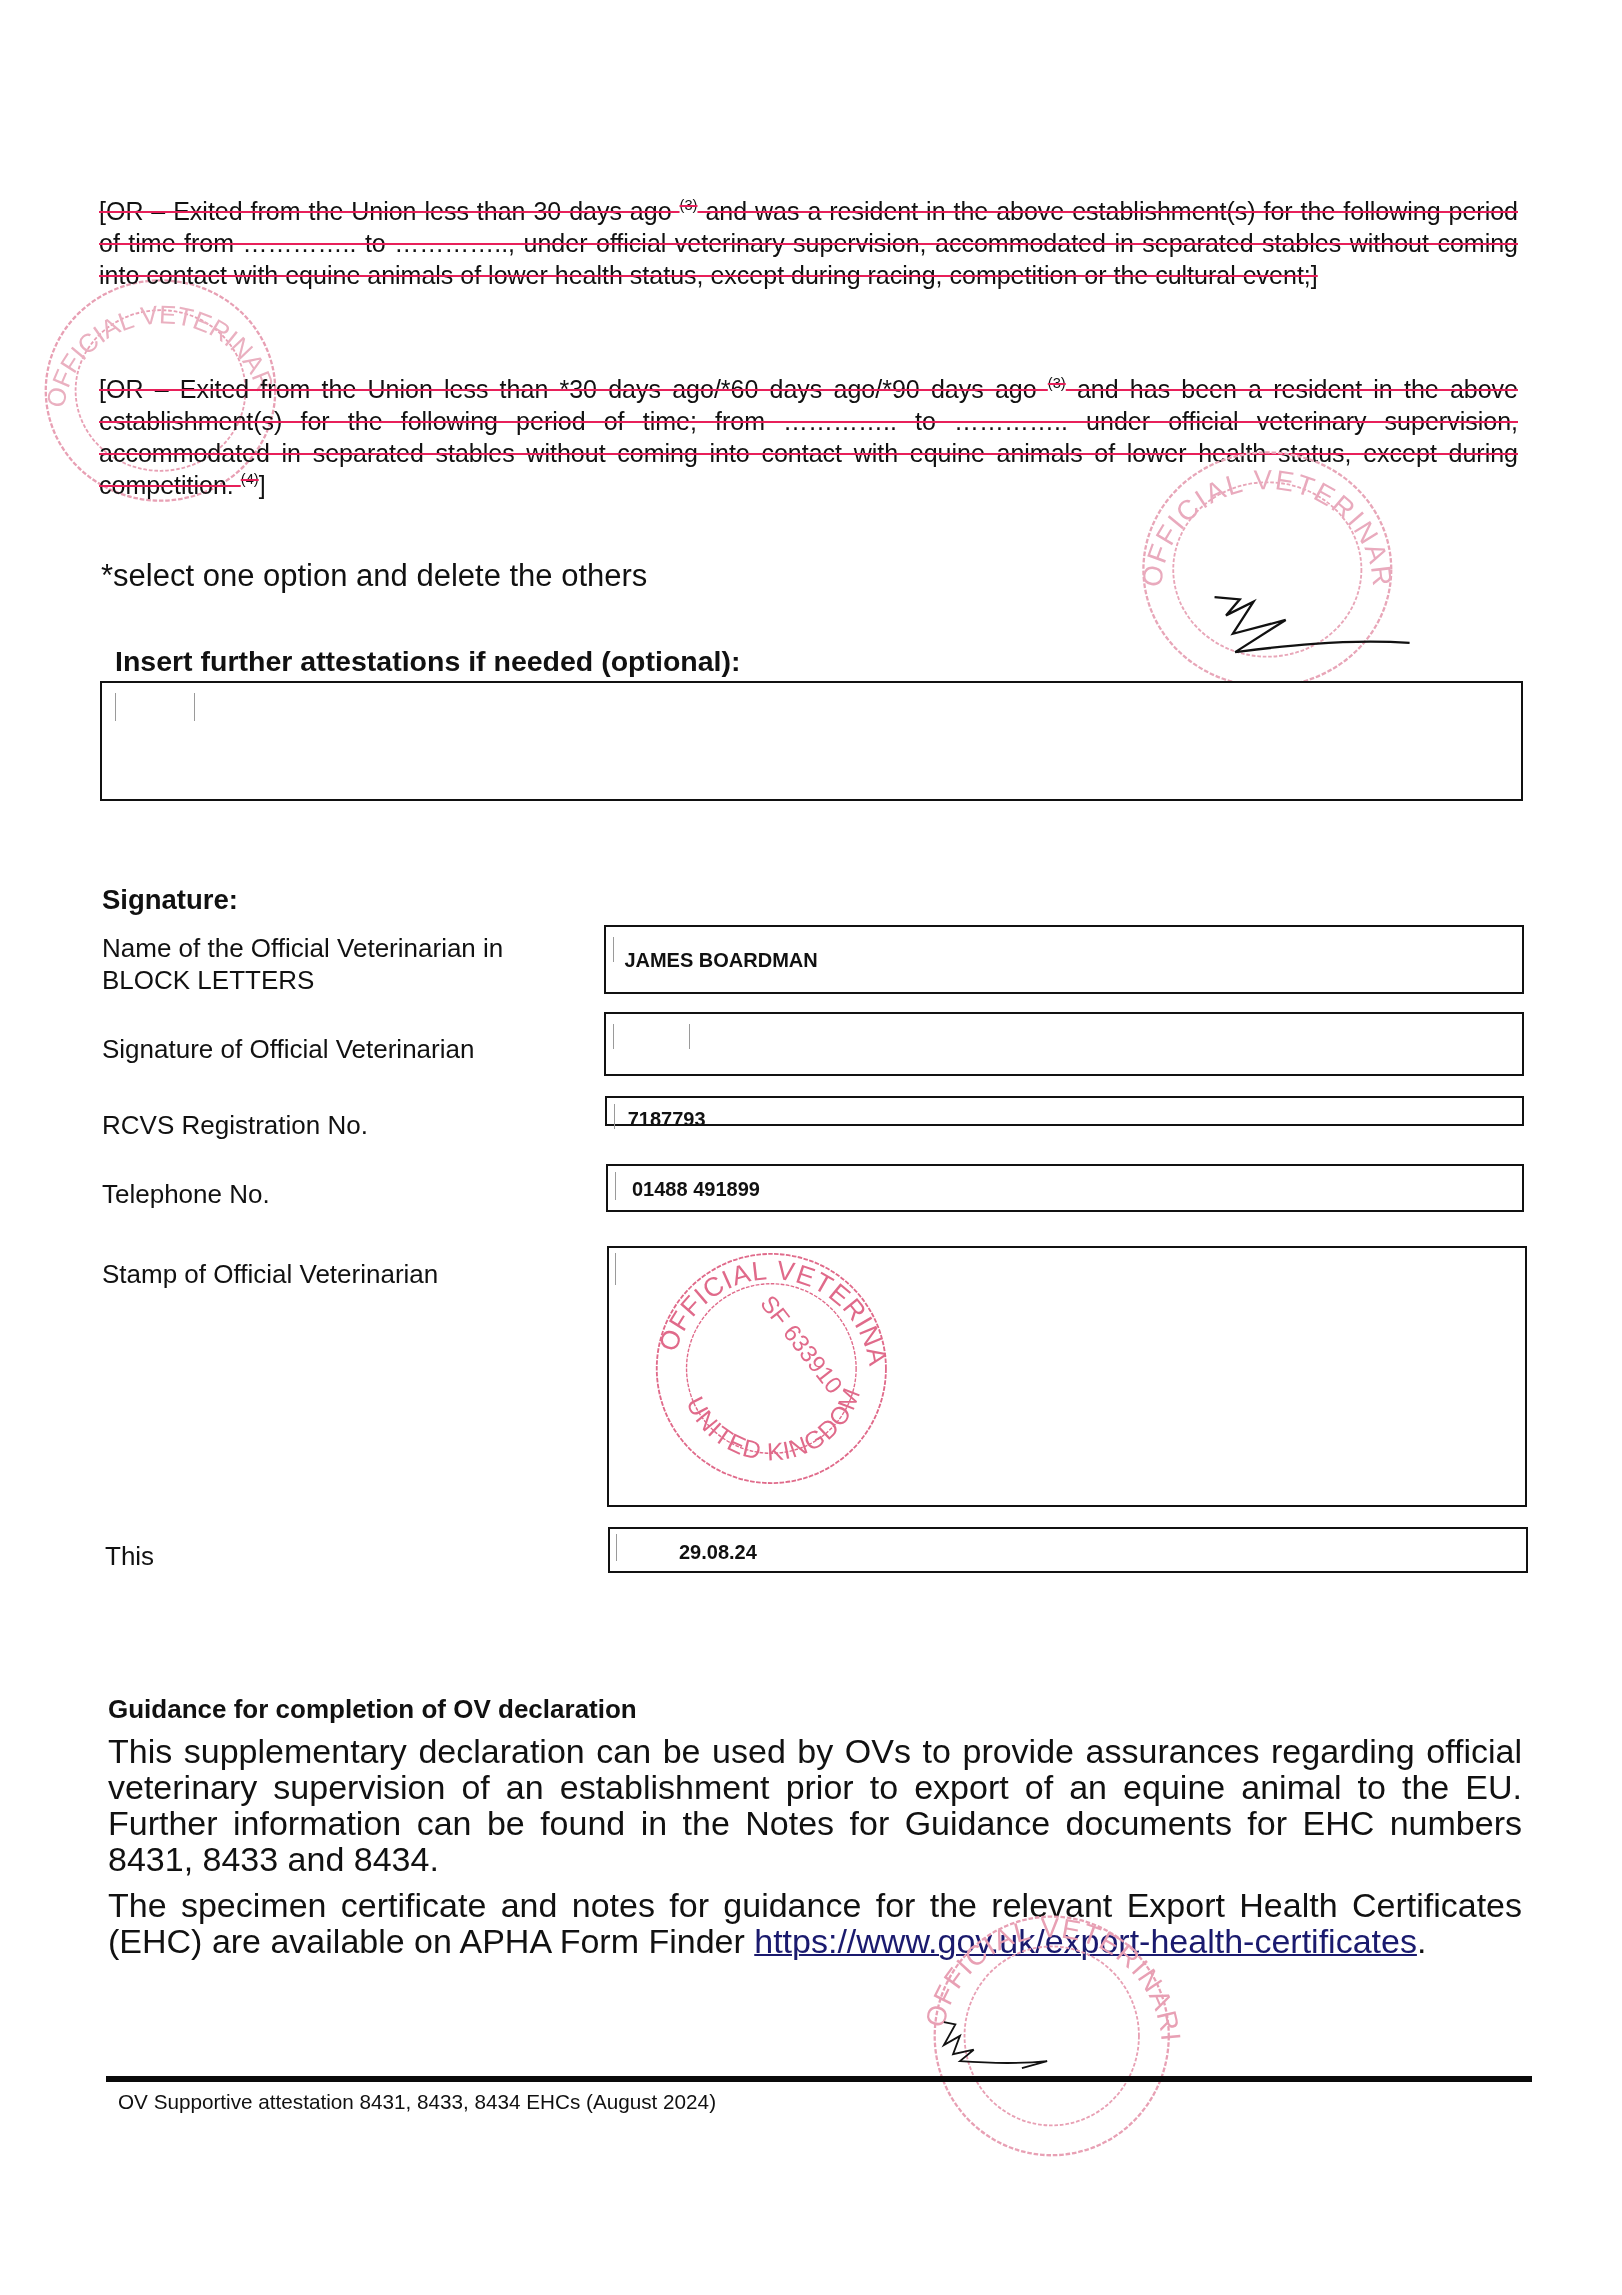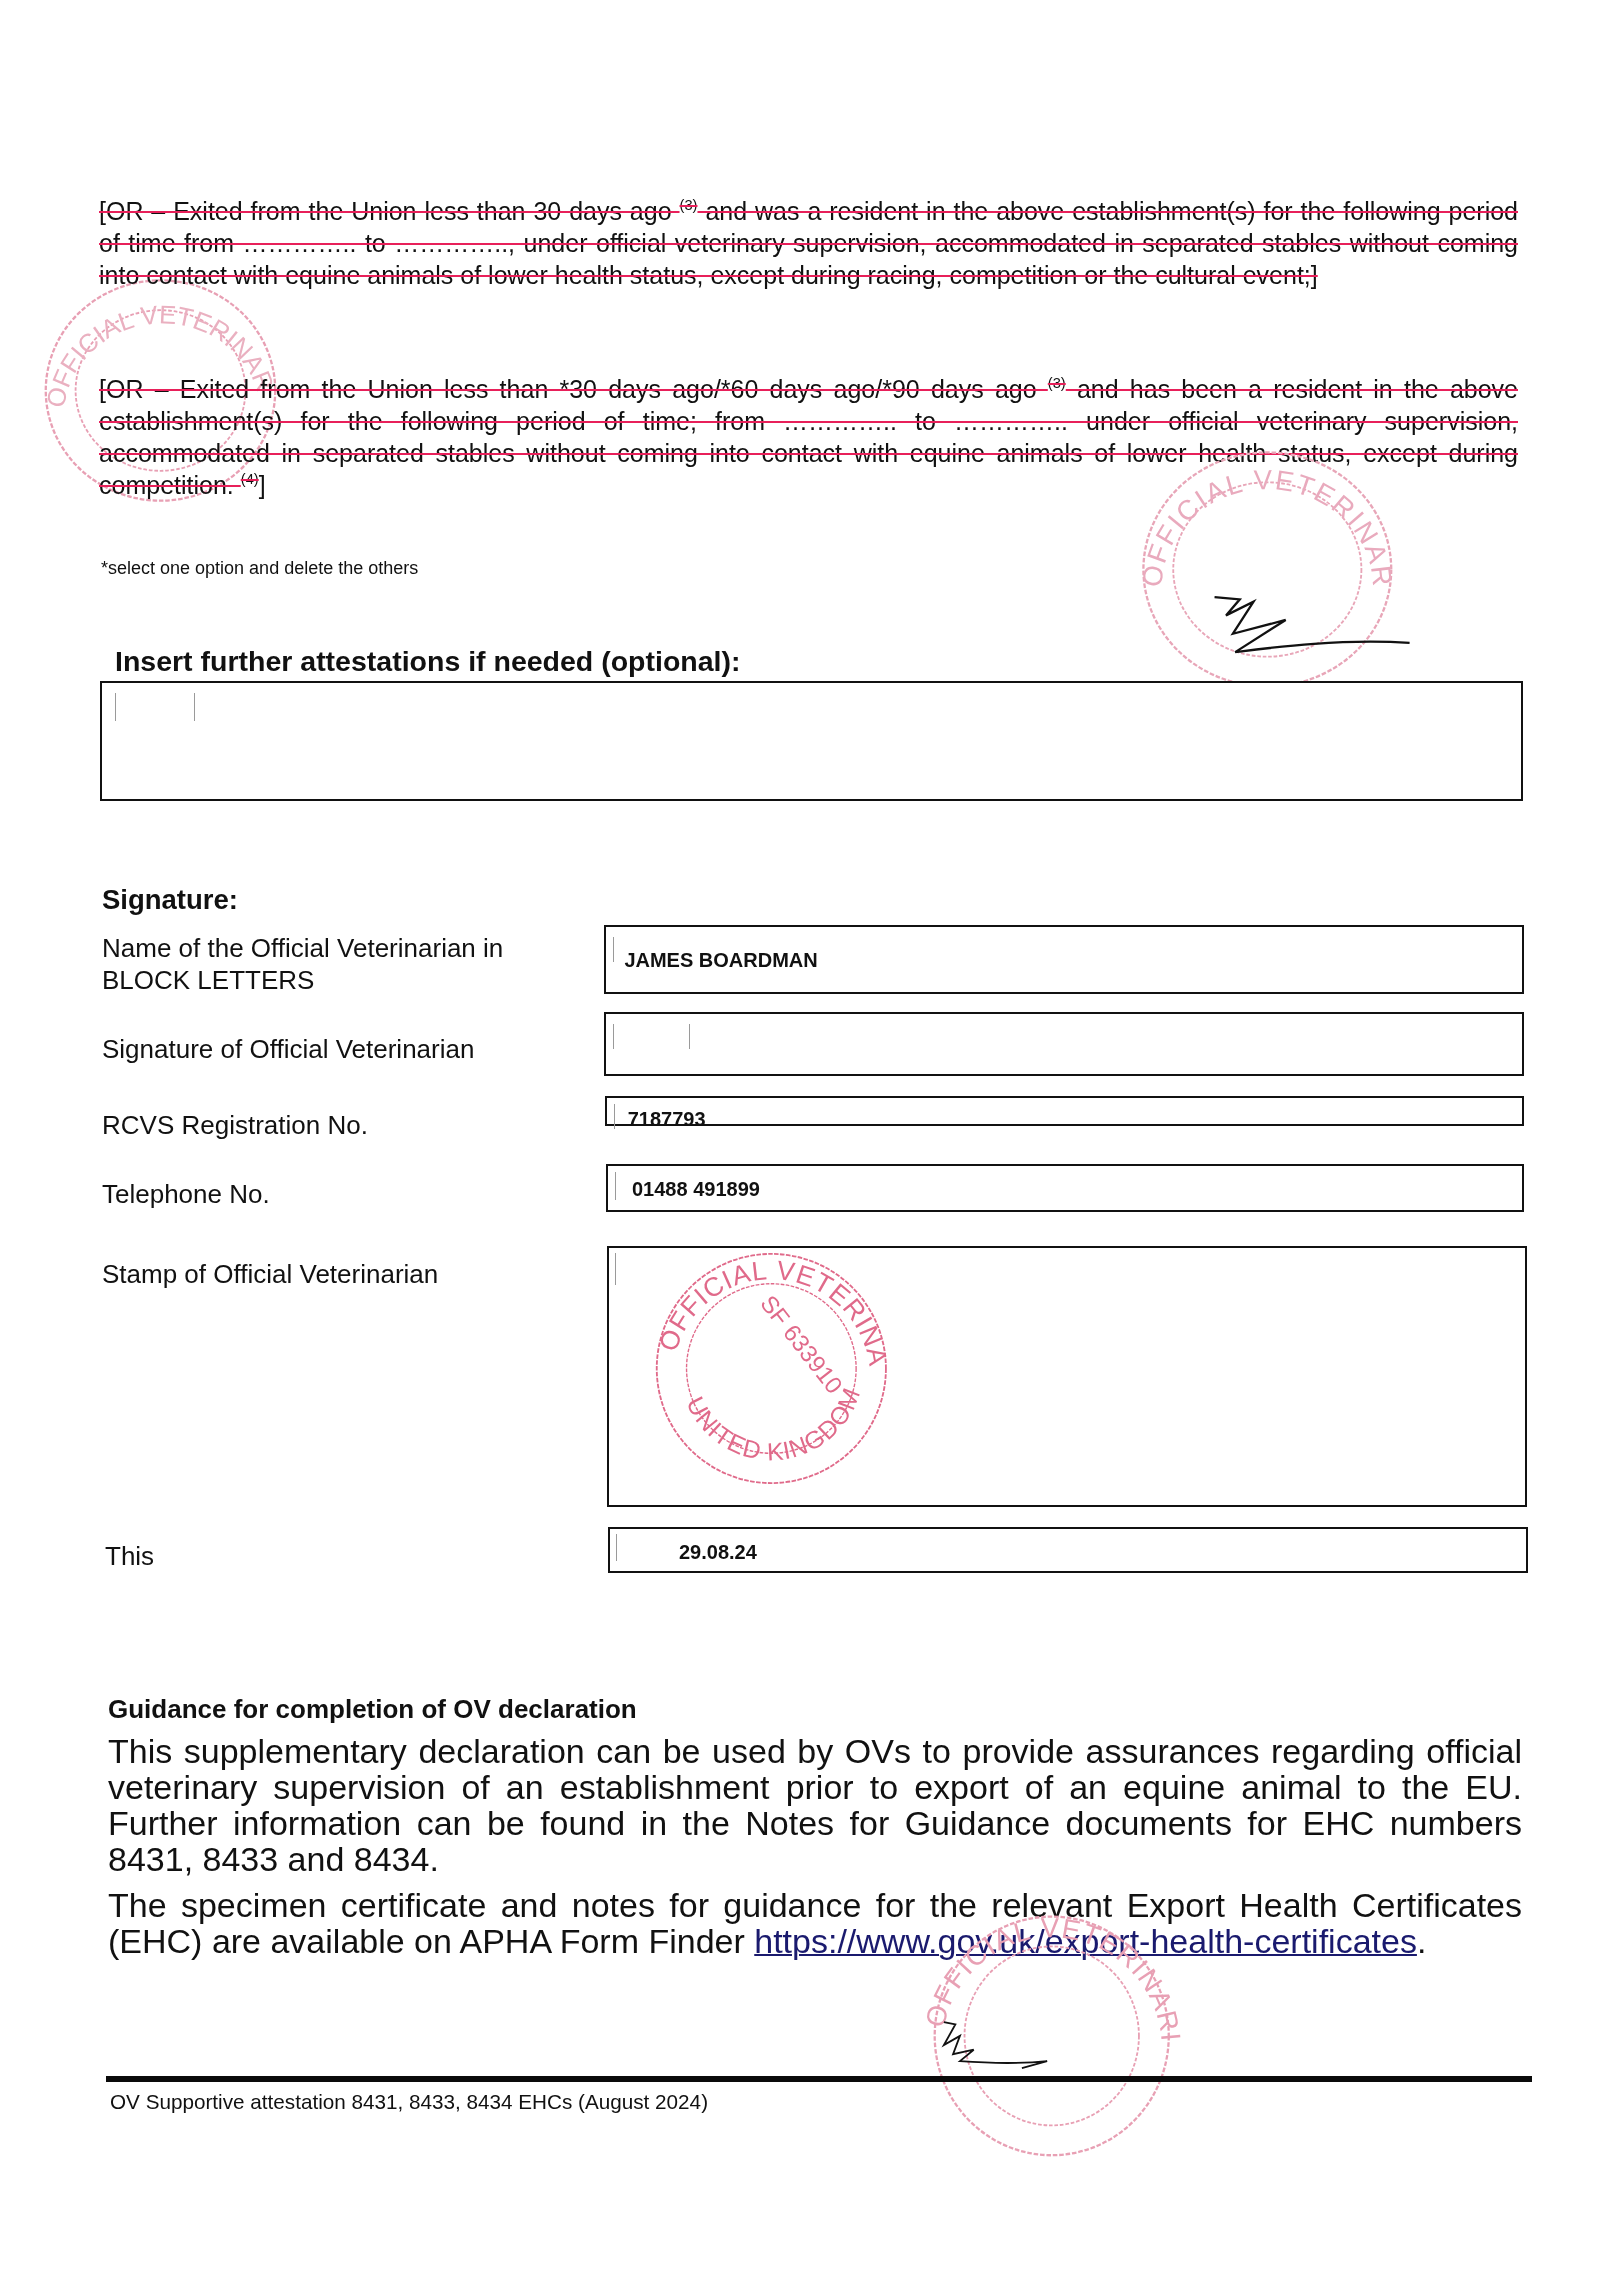--- a/index.html
+++ b/index.html
@@ -9,40 +9,40 @@
     }
     .abs { position: absolute; }
     .para {
       font-size: 25px; line-height: 32px; text-align: justify; text-align-last: left;
     }
     .struck {
       text-decoration: line-through; text-decoration-color: #e8205a;
       text-decoration-thickness: 2.3px;
     }
     sup { font-size: 14.7px; line-height: 0; vertical-align: 10px; }
-    .note { font-size: 18px; }
+    .note { font-size: 31px; }
     .h-bold { font-weight: bold; font-size: 28.5px; }
     .sig-title { font-weight: bold; font-size: 27.5px; }
     .label { font-size: 26px; line-height: 32px; }
     .box {
       position: absolute; border: 2.3px solid #111111; background: #fff; box-sizing: border-box;
     }
     .box .cursor {
       position: absolute; top: 10px; width: 0.9px; background: #9a9a9a;
     }
     .box .value {
       position: absolute; left: 20.7px; font-weight: bold; font-size: 20px;
     }
     .guid-title { font-weight: bold; font-size: 26px; }
     .guid {
       font-size: 34px; line-height: 36px; text-align: justify; text-align-last: left;
     }
     .link { color: #1a1a6e; text-decoration: underline; text-decoration-thickness: 1.8px; }
     .footer-rule { position: absolute; left: 106px; top: 2076px; width: 1426px; height: 5.5px; background: #0a0a0a; }
-    .footer { font-size: 20.7px; line-height: 27px; }
+    .footer { font-size: 20.7px; line-height: 27px; margin-left: 8px; }
     .pg-num { color: #5a86b8; }
     .stamp { position: absolute; pointer-events: none; }
   </style>
 </head>
 <body>
 
 <svg class="stamp" style="left:32px; top:271px;" width="257" height="239" viewBox="0 0 560 520">
   <ellipse cx="280" cy="260" rx="250" ry="240" fill="none" stroke="#e8a0b4" stroke-width="5" stroke-dasharray="10 4"></ellipse>
   <ellipse cx="280" cy="260" rx="185" ry="175" fill="none" stroke="#e8a0b4" stroke-width="4" stroke-dasharray="8 4"></ellipse>
   <defs>

